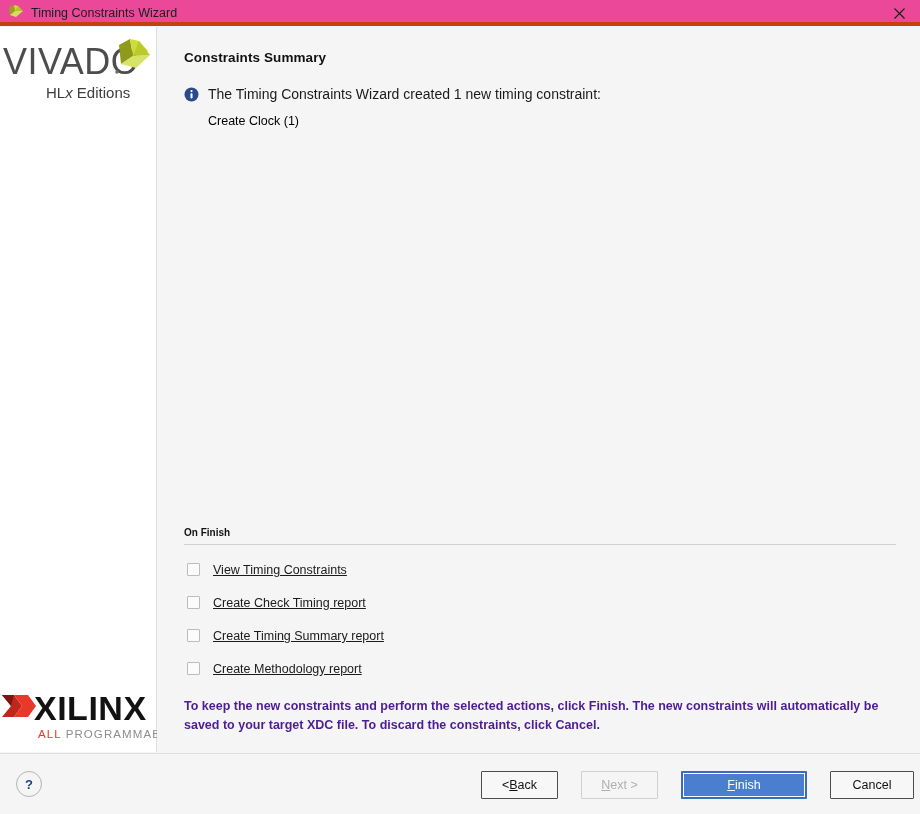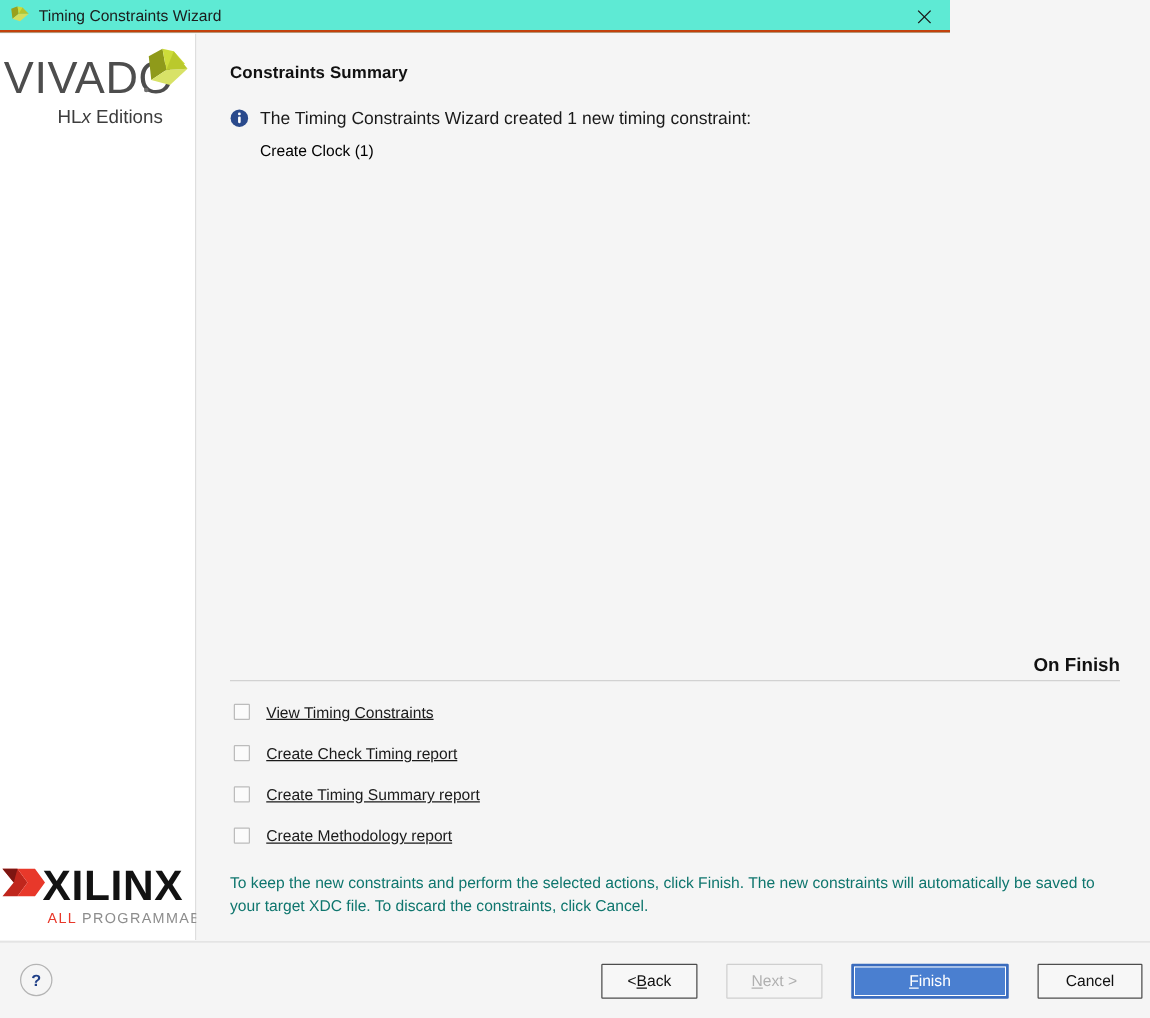--- a/index.html
+++ b/index.html
@@ -20,23 +20,23 @@
     width: 920px;
     height: 814px;
     background: #f5f5f5;
     box-sizing: border-box;
   }
 
   
   #titlebar {
     position: absolute;
     left: 0; top: 0;
-    width: 760px; height: 26px;
-    background: #5eead4;
-    border-bottom: 2px solid #c2410c;
+    width: 920px; height: 26px;
+    background: #ec4899;
+    border-bottom: 4px solid #c2410c;
     box-sizing: border-box;
   }
   #title-icon {
     position: absolute;
     left: 8px; top: 5px;
     width: 17px; height: 16px;
   }
   #title-text {
     position: absolute;
     left: 31px; top: 5px;
@@ -123,25 +123,24 @@
   }
 
   
   #onfinish-section {
     position: absolute;
     left: 26px;
     top: 499px;
     width: 712px;
   }
   #onfinish-label {
-    font-size: 15px;
+    font-size: 10px;
     font-weight: bold;
     color: #111111;
     line-height: 14px;
-    text-align: right;
   }
   #onfinish-rule {
     margin-top: 4px;
     width: 712px;
     height: 1px;
     background: #d2d2d2;
   }
   .checkbox-row {
     position: relative;
     margin-top: 17px;
@@ -170,22 +169,23 @@
     white-space: nowrap;
   }
 
   
   #footer-text {
     position: absolute;
     left: 26px;
     top: 670px;
     width: 710px;
     font-size: 12.5px;
-    color: #0f766e;
+    color: #4c1d95;
     line-height: 19px;
+    font-weight: bold;
   }
 
   
   #buttonbar {
     position: absolute;
     left: 0; top: 753px;
     width: 920px; height: 61px;
     background: #f5f5f5;
     border-top: 1px solid #dedede;
     box-sizing: border-box;

